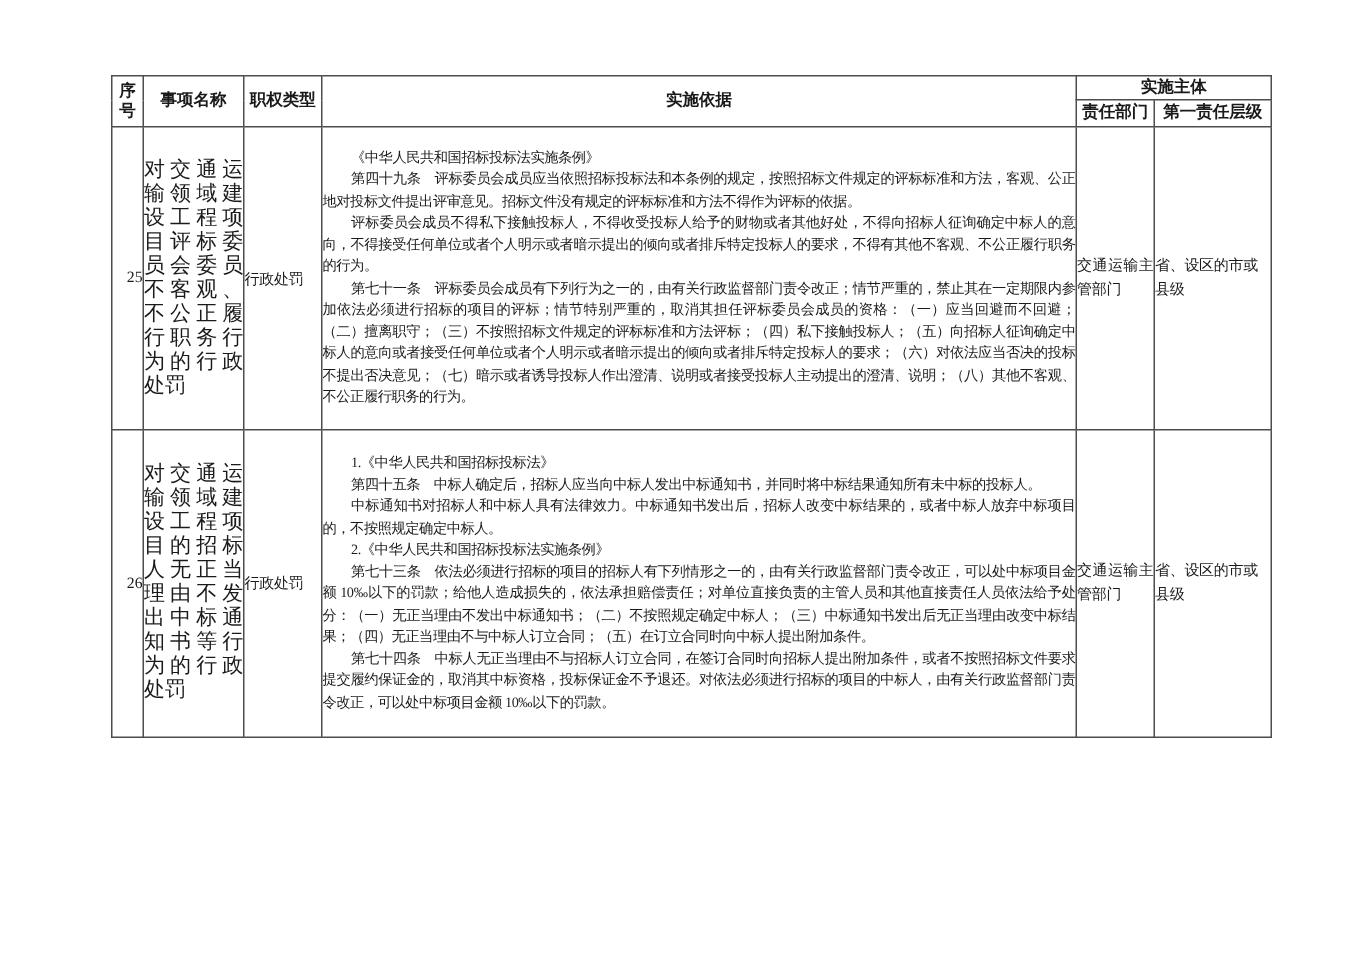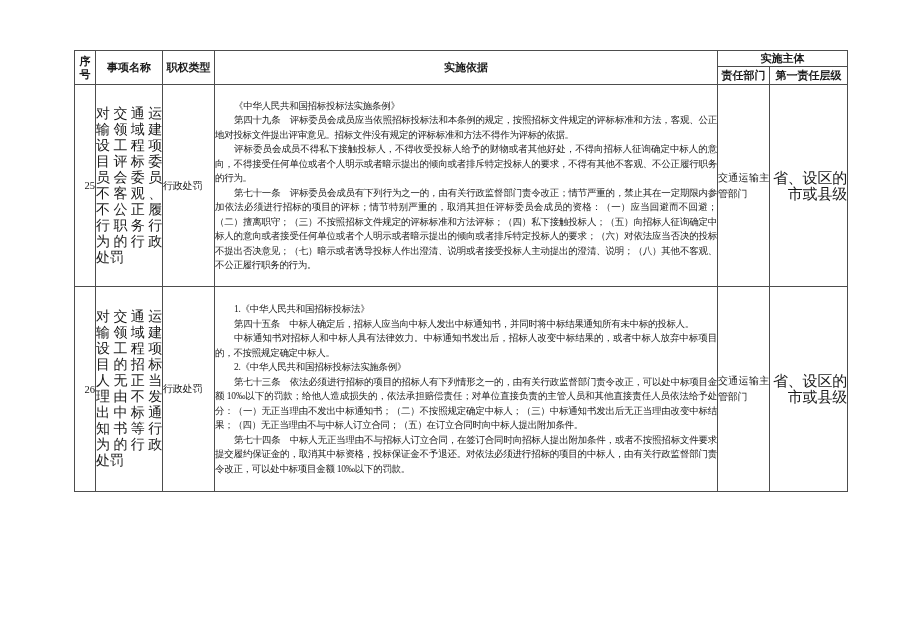--- a/index.html
+++ b/index.html
@@ -75,25 +75,25 @@
     text-align: justify;
   }
   td.dept-cell {
     font-size: 10px;
     letter-spacing: -0.2px;
     line-height: 16px;
     padding: 0 5px;
     text-align: justify;
   }
   td.level-cell {
-    font-size: 15px;
+    font-size: 10px;
     letter-spacing: -0.2px;
     line-height: 16px;
     padding: 0 5px;
-    text-align: right;
+    text-align: left;
   }
   .footer-pagenum {
     position: absolute;
     left: 0;
     top: 590px;
     width: 900px;
     text-align: center;
     font-size: 11px;
     color: #1a1a1a;
   }

